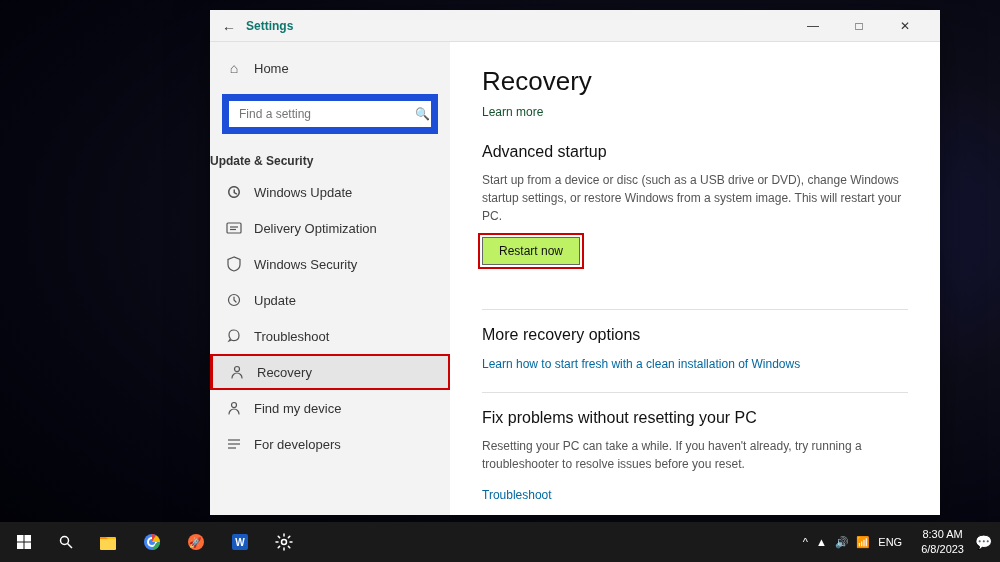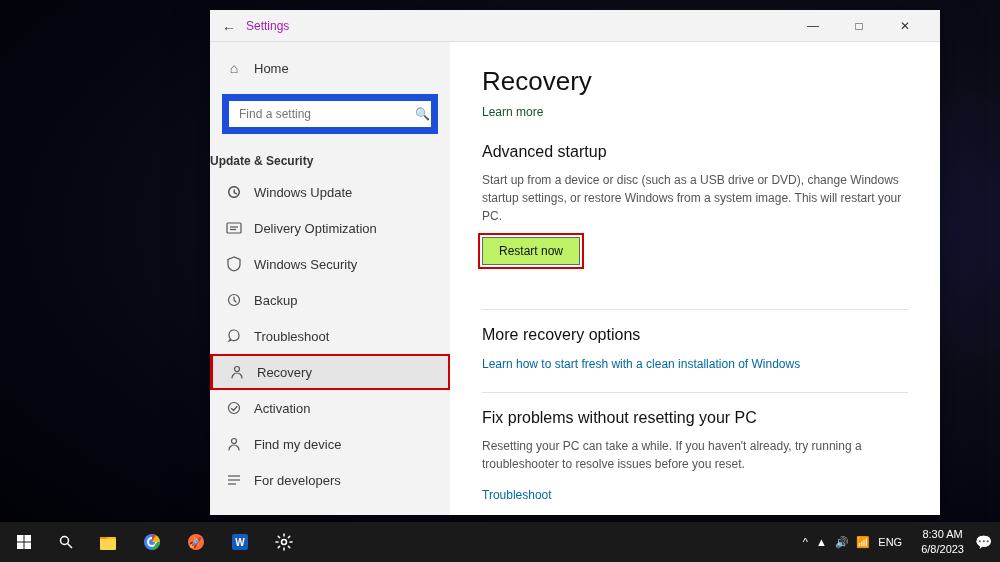--- a/index.html
+++ b/index.html
@@ -150,22 +150,22 @@
 
     .window-back {
       color: #333;
       font-size: 14px;
       cursor: pointer;
       margin-right: 10px;
     }
 
     .window-title {
       font-size: 12px;
-      color: #a21caf;
-      font-weight: 400;
+      color: #0f766e;
+      font-weight: 700;
     }
 
     .window-controls {
       margin-left: auto;
       display: flex;
       align-items: center;
     }
 
     .window-control {
       width: 46px;
@@ -389,21 +389,21 @@
           <span>Windows Security</span>
         </div>
 
         <div class="sidebar-item">
           <span class="sidebar-item-icon">
             <svg width="16" height="16" viewBox="0 0 16 16" fill="none">
               <circle cx="8" cy="8" r="5.5" stroke="#555" stroke-width="1.2" fill="none"></circle>
               <path d="M8 5v3l2 2" stroke="#555" stroke-width="1.2" stroke-linecap="round"></path>
             </svg>
           </span>
-          <span>Backup</span>
+          <span>Update</span>
         </div>
 
         <div class="sidebar-item">
           <span class="sidebar-item-icon">
             <svg width="16" height="16" viewBox="0 0 16 16" fill="none">
               <path d="M8 2C5 2 3 4 3 7c0 1.5.5 2.8 1.4 3.8L3 13l2.5-1c.7.4 1.6.6 2.5.6 3 0 5-2 5-5s-2-5.6-5-5.6z" stroke="#555" stroke-width="1.2" fill="none"></path>
             </svg>
           </span>
           <span>Troubleshoot</span>
         </div>
@@ -411,29 +411,20 @@
         <div class="sidebar-item active">
           <span class="sidebar-item-icon">
             <svg width="16" height="16" viewBox="0 0 16 16" fill="none">
               <circle cx="8" cy="5" r="2.5" stroke="#555" stroke-width="1.2" fill="none"></circle>
               <path d="M3 14c0-2.76 2.24-5 5-5s5 2.24 5 5" stroke="#555" stroke-width="1.2" fill="none" stroke-linecap="round"></path>
             </svg>
           </span>
           <span>Recovery</span>
         </div>
 
-        <div class="sidebar-item">
-          <span class="sidebar-item-icon">
-            <svg width="16" height="16" viewBox="0 0 16 16" fill="none">
-              <circle cx="8" cy="8" r="5.5" stroke="#555" stroke-width="1.2" fill="none"></circle>
-              <path d="M5.5 8.5l2 2 3.5-4" stroke="#555" stroke-width="1.2" stroke-linecap="round" stroke-linejoin="round"></path>
-            </svg>
-          </span>
-          <span>Activation</span>
-        </div>
 
         <div class="sidebar-item">
           <span class="sidebar-item-icon">
             <svg width="16" height="16" viewBox="0 0 16 16" fill="none">
               <circle cx="8" cy="5" r="2.5" stroke="#555" stroke-width="1.2" fill="none"></circle>
               <path d="M3 14c0-2.76 2.24-5 5-5s5 2.24 5 5" stroke="#555" stroke-width="1.2" fill="none" stroke-linecap="round"></path>
             </svg>
           </span>
           <span>Find my device</span>
         </div>

